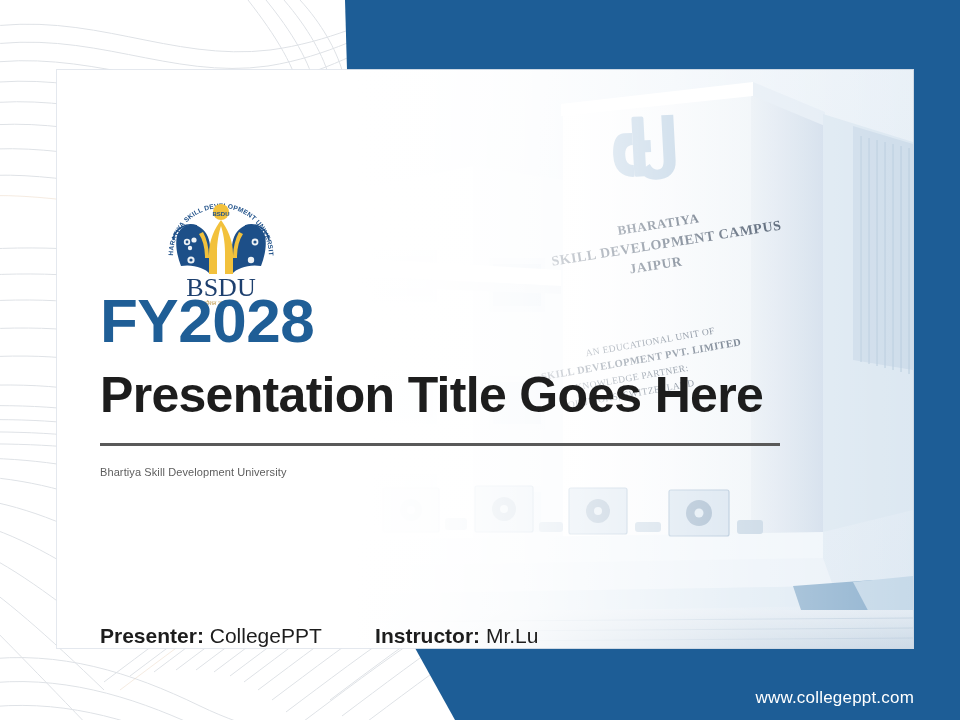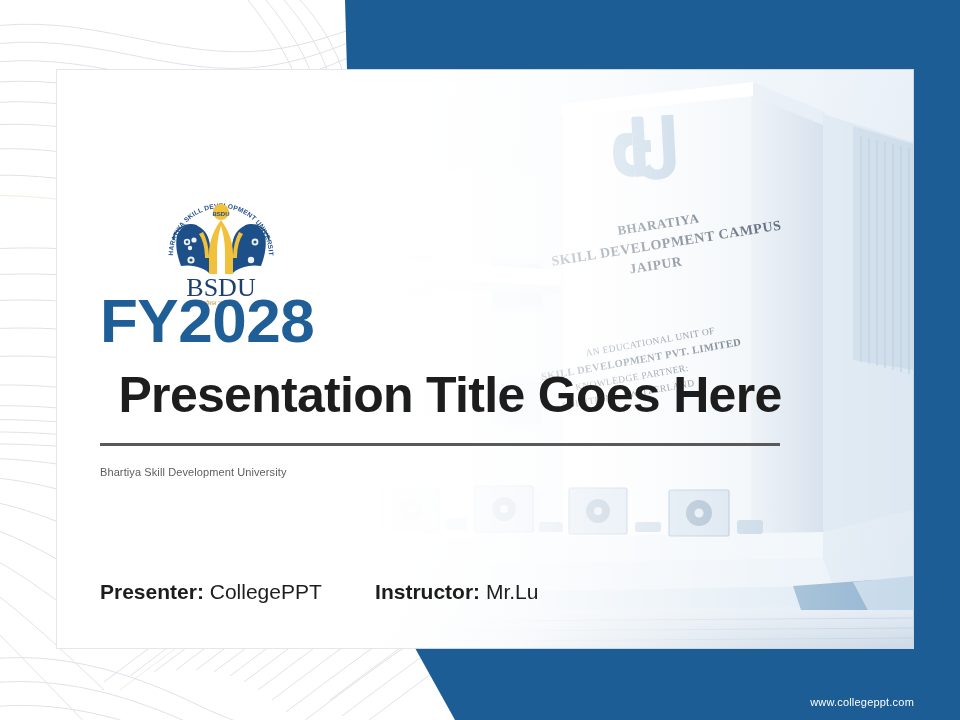--- a/index.html
+++ b/index.html
@@ -105,21 +105,20 @@
     white-space: nowrap;
   }
   .main-title {
     font-size: 50px;
     font-weight: bold;
     color: #1d1d1d;
     letter-spacing: -0.7px;
     line-height: 1.02;
     margin: 0;
     white-space: nowrap;
-    text-align: center;
   }
   .divider {
     width: 680px;
     height: 3px;
     background: #595959;
     margin: 22px 0 0 0;
     border: 0;
   }
   .subtitle {
     font-size: 11px;
@@ -142,21 +141,21 @@
   .credits .val { font-weight: normal; }
   .credits .gap { display: inline-block; width: 42px; }
 
   
   .footer-url {
     position: absolute;
     right: 46px;
     bottom: 12px;
     z-index: 6;
     color: #ffffff;
-    font-size: 11px;
+    font-size: 17px;
     letter-spacing: 0.2px;
   }
 </style>
 </head>
 <body>
 
 <div id="stage">
 
   <svg class="bg-waves" viewBox="0 0 960 720" preserveAspectRatio="none">
     <rect x="0" y="0" width="960" height="720" fill="#ffffff"></rect>
@@ -395,21 +394,21 @@
       <text x="58" y="127" font-family="'Liberation Sans', sans-serif" font-size="5.4" fill="#b5892f" text-anchor="middle">कौशल ज्ञान शक्ति</text>
     </svg>
 
     <div class="text-block" style="left:43px; top:220px;">
       <div class="fy-line">FY2028</div>
       <div class="main-title">Presentation Title Goes Here</div>
       <hr class="divider">
       <div class="subtitle">Bhartiya Skill Development University</div>
     </div>
 
-    <div class="credits" style="left:43px; top:510px;">
+    <div class="credits" style="left:43px; top:554px;">
       <span class="lbl">Presenter:</span>
       <span class="val">CollegePPT</span>
       <span class="gap"></span>
       <span class="lbl">Instructor:</span>
       <span class="val">Mr.Lu</span>
     </div>
 
   </div>
 
   <div class="footer-url">www.collegeppt.com</div>

